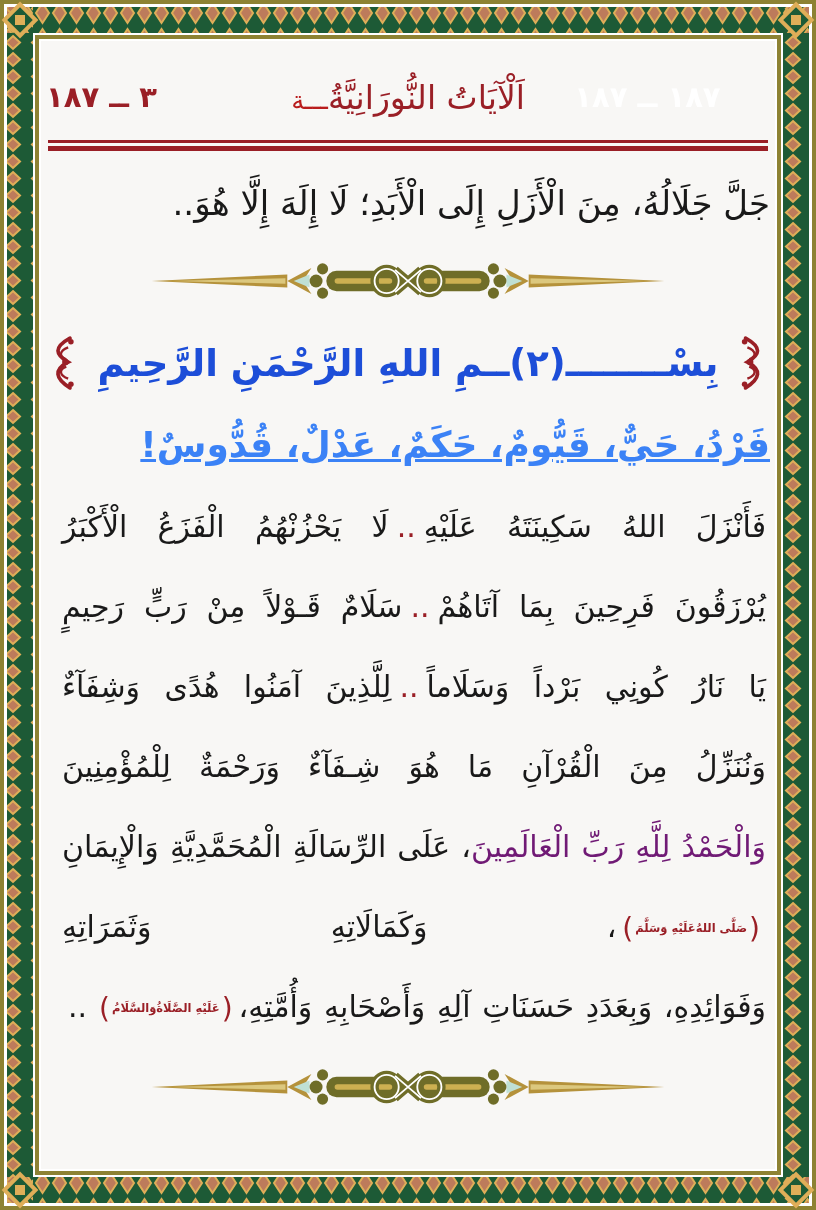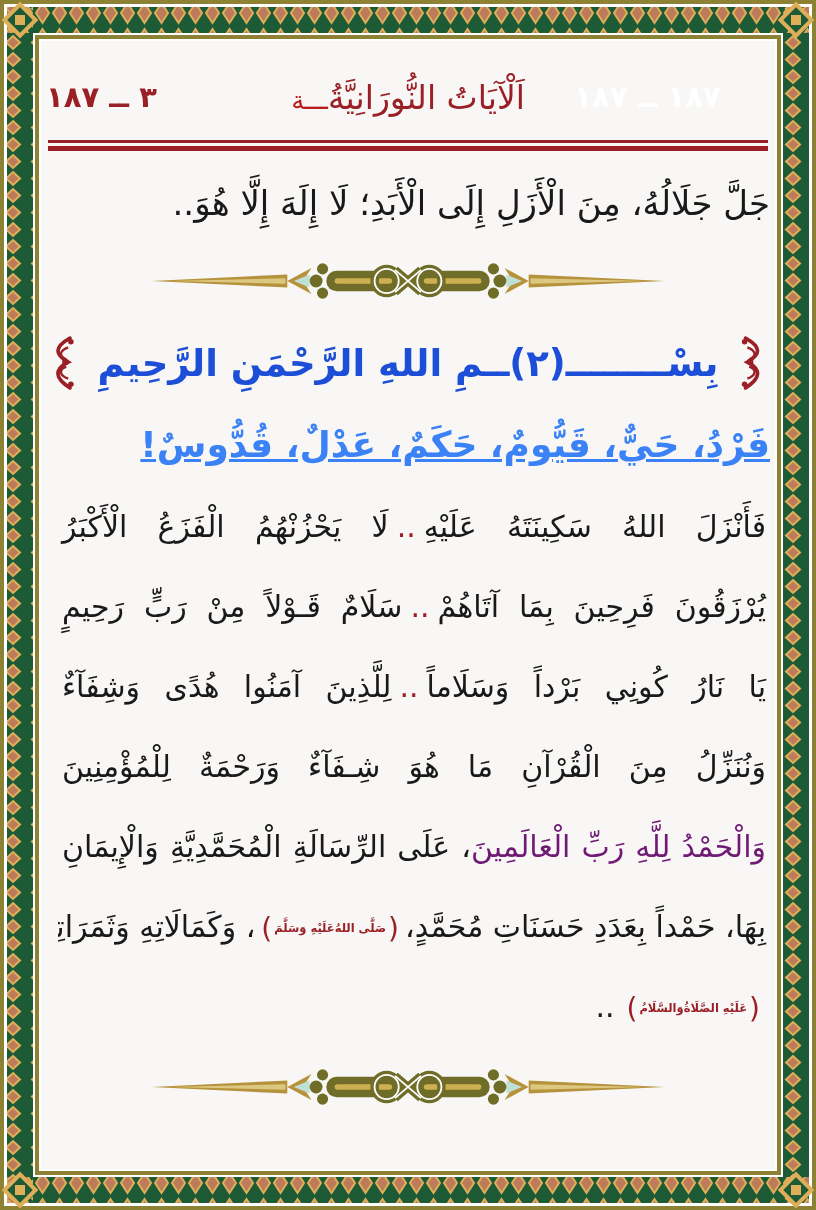--- a/index.html
+++ b/index.html
@@ -188,32 +188,32 @@
 
       <div class="t-line">
         <span>وَنُنَزِّلُ مِنَ الْقُرْآنِ مَا هُوَ شِـفَآءٌ وَرَحْمَةٌ لِلْمُؤْمِنِينَ</span>
       </div>
 
       <div class="t-line">
         <span class="red">وَالْحَمْدُ لِلَّهِ رَبِّ الْعَالَمِينَ</span><span>، عَلَى الرِّسَالَةِ الْمُحَمَّدِيَّةِ وَالْإِيمَانِ</span>
       </div>
 
       <div class="t-line">
-        <span>بِهَا، حَمْداً بِعَدَدِ حَسَنَاتِ مُحَمَّدٍ،</span><span class="seal">
+        <span class="seal">
             <span class="p">(</span>
             <span class="seal-body">
               <span>صَلَّى اللهُ</span>
               <span>عَلَيْهِ وَسَلَّمَ</span>
             </span>
             <span class="p">)</span>
           </span><span>، وَكَمَالَاتِهِ وَثَمَرَاتِهِ</span>
       </div>
 
       <div class="t-line">
-        <span class="seal">
+        <span>وَفَوَائِدِهِ، وَبِعَدَدِ حَسَنَاتِ آلِهِ وَأَصْحَابِهِ وَأُمَّتِهِ،</span><span class="seal">
             <span class="p">(</span>
             <span class="seal-body">
               <span>عَلَيْهِ الصَّلَاةُ</span>
               <span>وَالسَّلَامُ</span>
             </span>
             <span class="p">)</span>
           </span><span class="blackdots">..</span>
       </div>
 
     </div>

